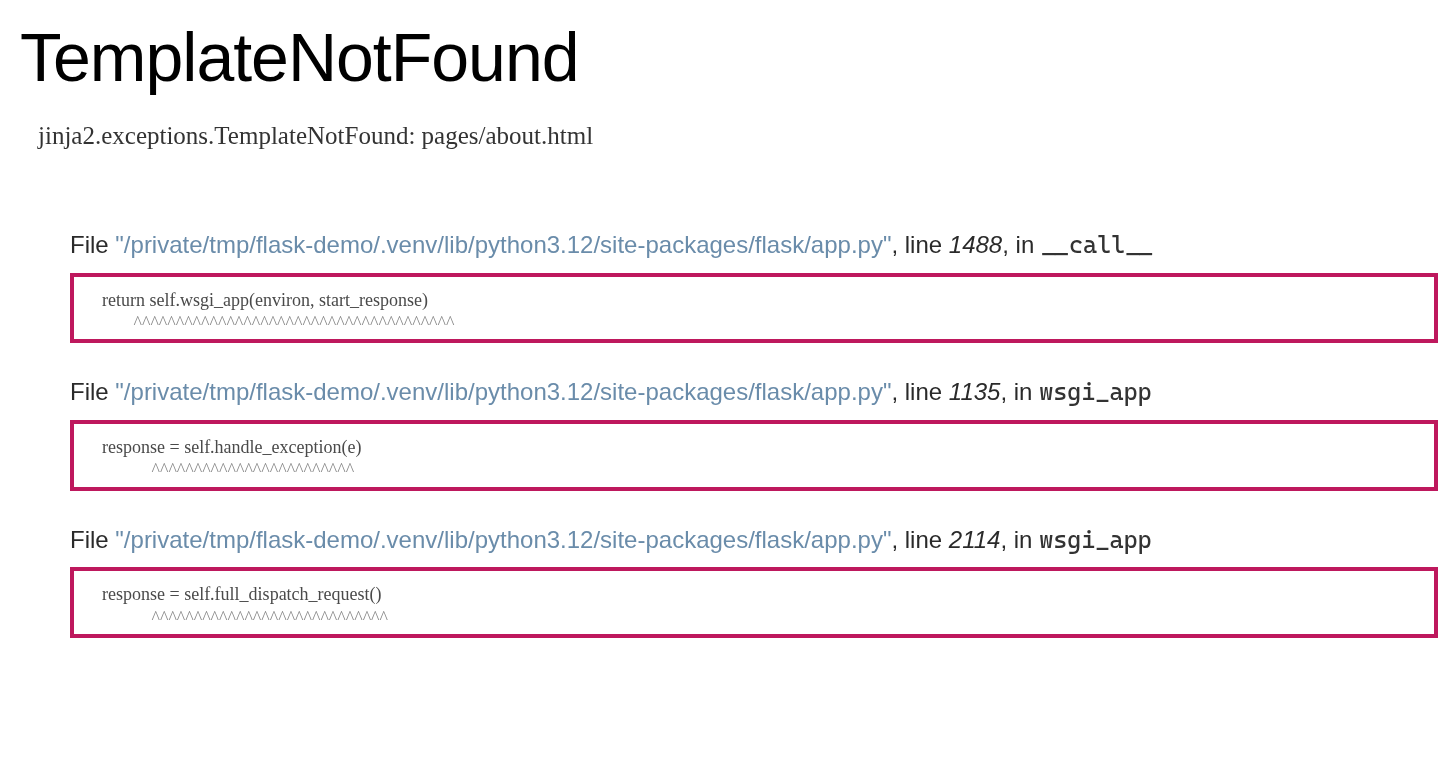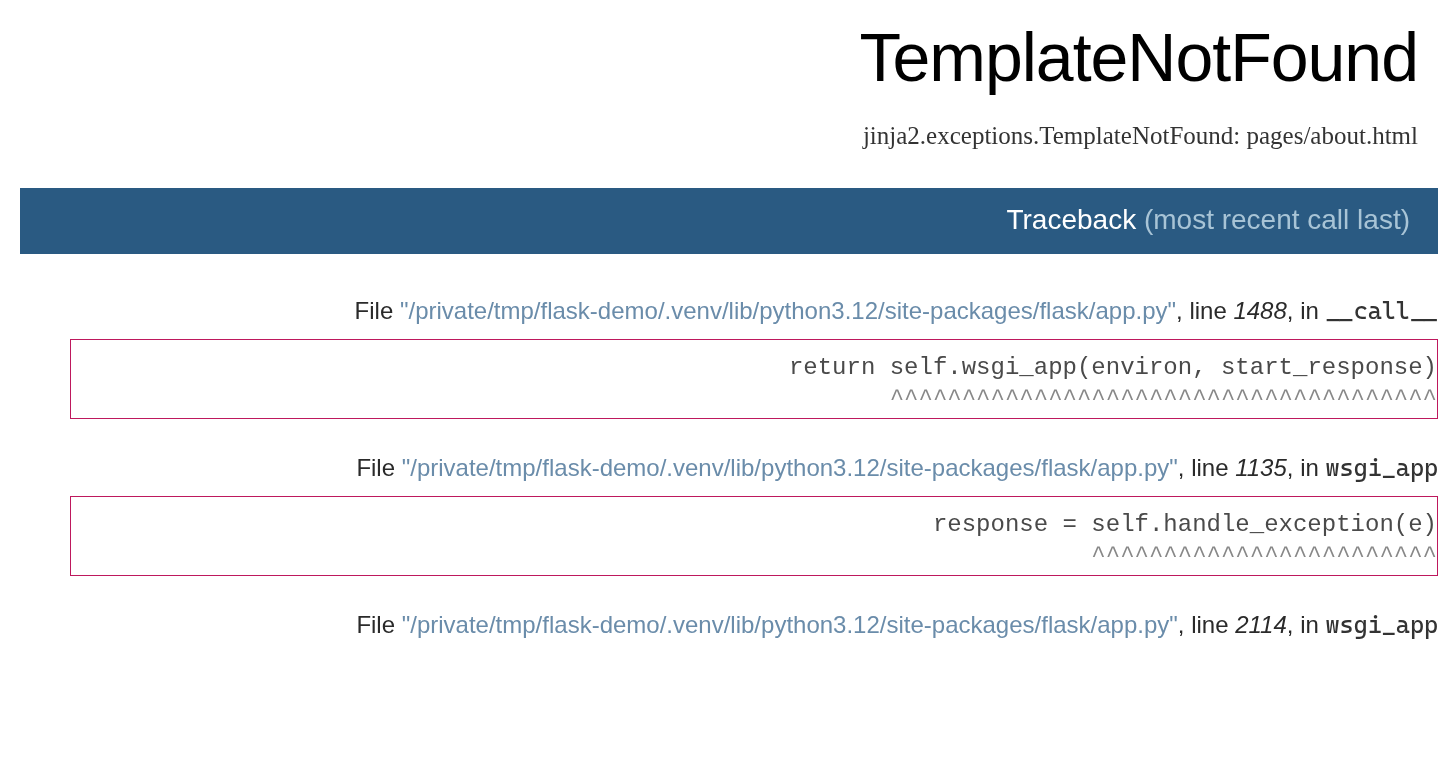--- a/index.html
+++ b/index.html
@@ -8,21 +8,20 @@
       box-sizing: border-box;
     }
     body {
       font-family: -apple-system, BlinkMacSystemFont, "Segoe UI", Helvetica, Arial, sans-serif;
       background: #ffffff;
       color: #1a1a1a;
       padding: 0;
     }
     .container {
       width: 100%;
-      text-align: right;
     }
     h1 {
       font-size: 68px;
       font-weight: 400;
       color: #000000;
       padding: 18px 20px 14px 20px;
       letter-spacing: -1px;
     }
     .exception-line {
       font-family: Liberation Serif, serif;
@@ -59,25 +58,25 @@
     }
     .frame-header .line-num {
       font-style: italic;
       font-weight: 400;
     }
     .frame-header .func-name {
       font-family: "SF Mono", Monaco, "Cascadia Code", Consolas, monospace;
       color: #333333;
     }
     .code-box {
-      border: 1px solid #be185d;
+      border: 4px solid #be185d;
       padding: 12px 0 4px 0;
       background: #ffffff;
-      font-family: Liberation Mono, monospace;
-      font-size: 24px;
+      font-family: Liberation Serif, serif;
+      font-size: 18px;
       color: #4a4a4a;
       line-height: 1.3;
       margin-right: 0;
     }
     .code-line {
       white-space: pre;
       padding-left: 28px;
     }
     .code-carets {
       white-space: pre;
@@ -87,24 +86,20 @@
     }
   </style>
 </head>
 <body>
 
 <div class="container">
   <h1>TemplateNotFound</h1>
 
   <div class="exception-line">jinja2.exceptions.TemplateNotFound: pages/about.html</div>
 
-  <div class="traceback-header">
-    <span>Traceback</span>
-    <span class="subtitle">(most recent call last)</span>
-  </div>
 
   <div class="frames">
 
     <div class="frame">
       <div class="frame-header">
         <span>File </span><span class="file-path">"/private/tmp/flask-demo/.venv/lib/python3.12/site-packages/flask/app.py"</span><span>, line </span><span class="line-num">1488</span><span>, in </span><span class="func-name">__call__</span>
       </div>
       <div class="code-box">
         <div class="code-line">return self.wsgi_app(environ, start_response)</div>
         <div class="code-carets">       ^^^^^^^^^^^^^^^^^^^^^^^^^^^^^^^^^^^^^^</div>
@@ -118,16 +113,20 @@
       <div class="code-box">
         <div class="code-line">response = self.handle_exception(e)</div>
         <div class="code-carets">           ^^^^^^^^^^^^^^^^^^^^^^^^</div>
       </div>
     </div>
 
     <div class="frame">
       <div class="frame-header">
         <span>File </span><span class="file-path">"/private/tmp/flask-demo/.venv/lib/python3.12/site-packages/flask/app.py"</span><span>, line </span><span class="line-num">2114</span><span>, in </span><span class="func-name">wsgi_app</span>
       </div>
+      <div class="code-box">
+        <div class="code-line">response = self.full_dispatch_request()</div>
+        <div class="code-carets">           ^^^^^^^^^^^^^^^^^^^^^^^^^^^^</div>
+      </div>
     </div>
 
   </div>
 </div>
 
 </body></html>

